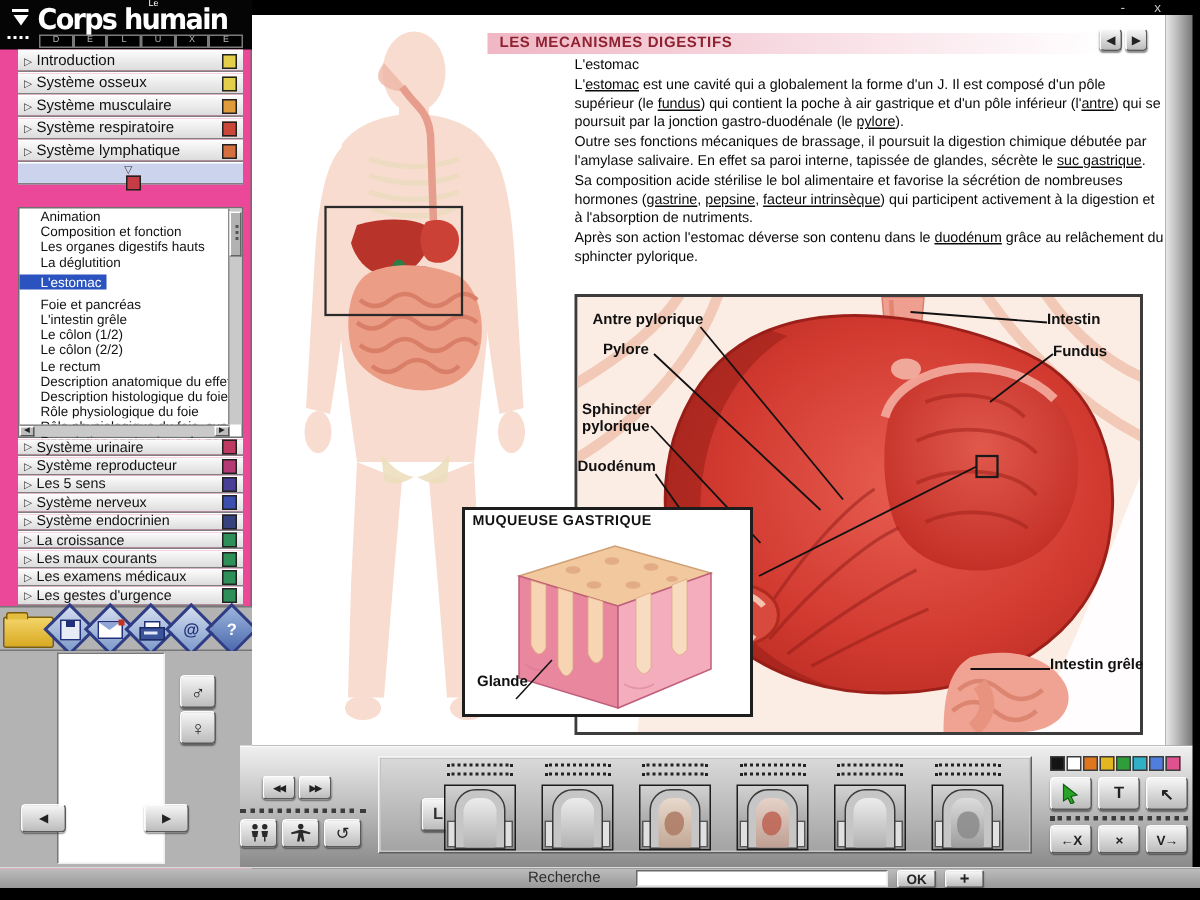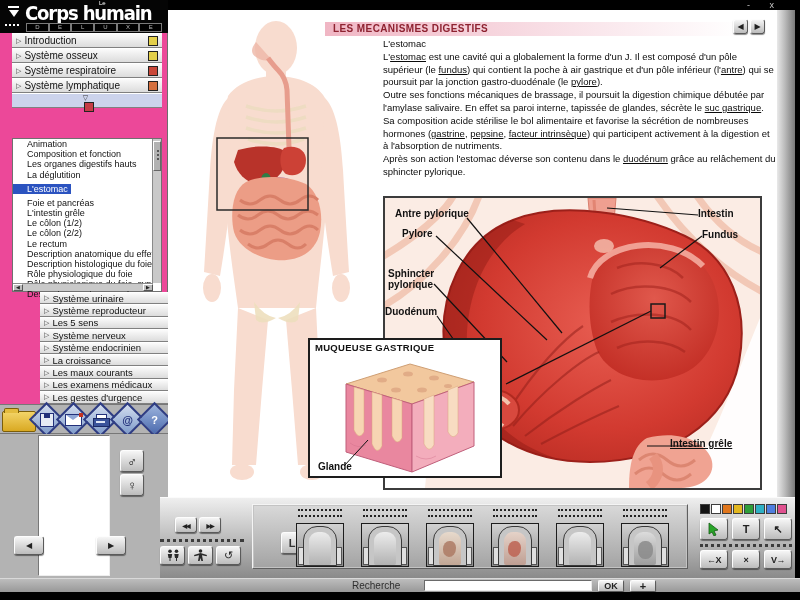--- a/index.html
+++ b/index.html
@@ -20,21 +20,21 @@
   #logo-title{left:25px;top:2px;width:142px;font-size:19px;font-weight:bold;color:#fff;letter-spacing:-1.2px;transform:scaleX(.95);transform-origin:left;white-space:nowrap;font-family:"DejaVu Sans",sans-serif;}
   #deluxe{left:26px;top:23px;width:136px;height:9px;background:#7a7a7a;display:flex;gap:2px;padding:1px;box-sizing:border-box;}
   .dlx{flex:1;background:#000;color:#b9b9b9;font-size:6px;line-height:7px;text-align:center;}
   .mi{height:15px;background:linear-gradient(#fbfbfb,#dcdcdc);border-top:1px solid #fff;border-bottom:1px solid #808080;
       box-sizing:border-box;display:flex;align-items:center;padding:0 4px;font-size:10px;color:#111;cursor:pointer;}
   .mi .tri{font-size:7px;color:#333;margin-right:3px;flex:none;}
   .mi .lbl{white-space:nowrap;overflow:hidden;flex:1;}
   .mi .sq{width:8px;height:8px;border:1px solid #222;flex:none;margin-left:4px;}
   .mi.exp{background:#ccd3ec;flex-direction:column;}
   #menu-top{left:12px;top:33px;width:150px;}
-  #menu-bottom{left:12px;top:292px;width:150px;margin-left:28px;}
+  #menu-bottom{left:12px;top:292px;width:150px;}
   #menu-bottom .mi{height:12.4px;font-size:9.5px;}
   #submenu{left:12px;top:138px;width:150px;height:154px;background:#fff;border:1px solid #707070;box-sizing:border-box;}
   .smi{height:10.2px;line-height:10.2px;font-size:9px;color:#111;padding-left:14px;width:127px;white-space:nowrap;overflow:hidden;cursor:pointer;}
   .smi.sel{background:#2b53c0;color:#fff;width:auto;display:inline-block;padding-right:3px;}
   #vsb{right:0;top:0;width:9px;height:144px;background:#c9c9c9;border-left:1px solid #8a8a8a;box-sizing:border-box;}
   #vsb .thumb{position:absolute;left:0;top:2px;width:8px;height:30px;background:#b2b2b2;border:1px solid #fff;border-right-color:#666;border-bottom-color:#666;box-sizing:border-box;}
   #vsb .grip{position:absolute;left:3px;top:8px;width:2px;height:2px;background:#555;box-shadow:0 4px #555,0 8px #555;}
   #hsb{left:0;bottom:0;width:140px;height:8px;background:#c9c9c9;border-top:1px solid #8a8a8a;box-sizing:border-box;display:flex;justify-content:space-between;}
   .hsb-btn{width:10px;height:7px;background:#bdbdbd;border:1px solid #fff;border-right-color:#555;border-bottom-color:#555;box-sizing:border-box;font-size:5px;line-height:5px;text-align:center;color:#222;cursor:pointer;}
   
@@ -70,21 +70,21 @@
           font-size:10px;font-weight:bold;color:#8e2230;letter-spacing:.4px;line-height:14px;padding-left:8px;box-sizing:border-box;}
   #nav-prev{left:565px;top:9px;width:15px;height:15px;font-size:8px;}
   #nav-next{left:582px;top:9px;width:15px;height:15px;font-size:8px;}
   #article{left:215px;top:28px;width:393px;font-size:9.5px;line-height:12.8px;color:#0a0a0a;}
   #article .u, .u{text-decoration:underline;}
   #diagram{left:215px;top:186px;width:379px;height:294px;border:2px solid #3c3c3c;box-sizing:border-box;background:#fff;z-index:1;}
   .dlabel{font-size:10px;font-weight:bold;color:#111;z-index:3;white-space:nowrap;}
   #lbl-sphincter{white-space:normal;width:56px;line-height:11px;}
   #inset{left:140px;top:328px;width:194px;height:140px;background:#fff;border:2px solid #1d1d1d;box-sizing:border-box;z-index:2;}
   #inset-title{left:5px;top:2px;font-size:9.5px;font-weight:bold;letter-spacing:.3px;color:#111;}
-  #inset-glande{left:8px;bottom:4px;font-size:10px;font-weight:bold;color:#111;}
+  #inset-glande{left:8px;bottom:16px;font-size:10px;font-weight:bold;color:#111;}
   
   #toolbar{left:160px;top:497px;width:635px;height:81px;background:linear-gradient(#efefef,#8a8a8a);border-top:1px solid #fbfbfb;box-sizing:border-box;}
   #skip1{left:15px;top:19px;width:22px;height:16px;font-size:6px;letter-spacing:-1px;font-weight:bold;}
   #skip2{left:39px;top:19px;width:22px;height:16px;font-size:6px;letter-spacing:-1px;font-weight:bold;}
   .dotline{height:0;border-top:3px dotted #3c3c3c;}
   #dotsA{left:0px;top:41px;width:84px;}
   .figbtn{top:48px;width:25px;height:19px;}
   #viewpanel{left:92px;top:6px;width:436px;height:65px;background:linear-gradient(#d9d9d9,#a3a3a3);
              border:1px solid #5f5f5f;border-top-color:#f4f4f4;border-left-color:#f4f4f4;box-shadow:inset 0 0 0 1px #c3c3c3;box-sizing:border-box;}
   #btn-l{left:28px;top:27px;width:22px;height:22px;font-size:11px;font-weight:bold;color:#333;}
@@ -148,20 +148,25 @@
     <div class="abs" id="menu-top">
       <div class="mi">
           <span class="tri">▷</span>
           <span class="lbl">Introduction</span>
           <span class="sq" style="background: rgb(227, 207, 74);"></span>
         </div>
       <div class="mi">
           <span class="tri">▷</span>
           <span class="lbl">Système osseux</span>
           <span class="sq" style="background: rgb(227, 207, 74);"></span>
+        </div>
+      <div class="mi">
+          <span class="tri">▷</span>
+          <span class="lbl">Système musculaire</span>
+          <span class="sq" style="background: rgb(224, 155, 58);"></span>
         </div>
       <div class="mi">
           <span class="tri">▷</span>
           <span class="lbl">Système respiratoire</span>
           <span class="sq" style="background: rgb(201, 71, 56);"></span>
         </div>
       <div class="mi">
           <span class="tri">▷</span>
           <span class="lbl">Système lymphatique</span>
           <span class="sq" style="background: rgb(212, 112, 63);"></span>
@@ -405,21 +410,21 @@
         <rect x="266" y="106" width="14" height="14" fill="none" stroke="#1a1a1a" stroke-width="1.5"></rect>
       </svg>
     </div>
 
     <div class="abs dlabel" style="left:227px;top:198px;">Antre pylorique</div>
     <div class="abs dlabel" style="left:234px;top:218px;">Pylore</div>
     <div class="abs dlabel" id="lbl-sphincter" style="left:220px;top:258px;">Sphincter pylorique</div>
     <div class="abs dlabel" style="left:217px;top:296px;">Duodénum</div>
     <div class="abs dlabel" style="left:530px;top:198px;">Intestin</div>
     <div class="abs dlabel" style="left:534px;top:219px;">Fundus</div>
-    <div class="abs dlabel" style="left:502px;top:428px;text-decoration:underline;">Intestin grêle</div>
+    <div class="abs dlabel" style="left:532px;top:428px;">Intestin grêle</div>
 
     <div class="abs" id="inset">
       <div class="abs" id="inset-title">MUQUEUSE GASTRIQUE</div>
       <svg class="abs" style="left:0;top:8px;" width="190" height="126" viewBox="0 0 190 126">
         <polygon points="36,36 100,16 164,34 102,56" fill="#f2c89e" stroke="#cf9f74"></polygon>
         <g fill="#dfa884" opacity=".85">
           <ellipse cx="72" cy="32" rx="5" ry="2.5"></ellipse>
             <ellipse cx="98" cy="26" rx="5" ry="2.5"></ellipse>
           <ellipse cx="124" cy="30" rx="5" ry="2.5"></ellipse>
             <ellipse cx="86" cy="42" rx="5" ry="2.5"></ellipse>

